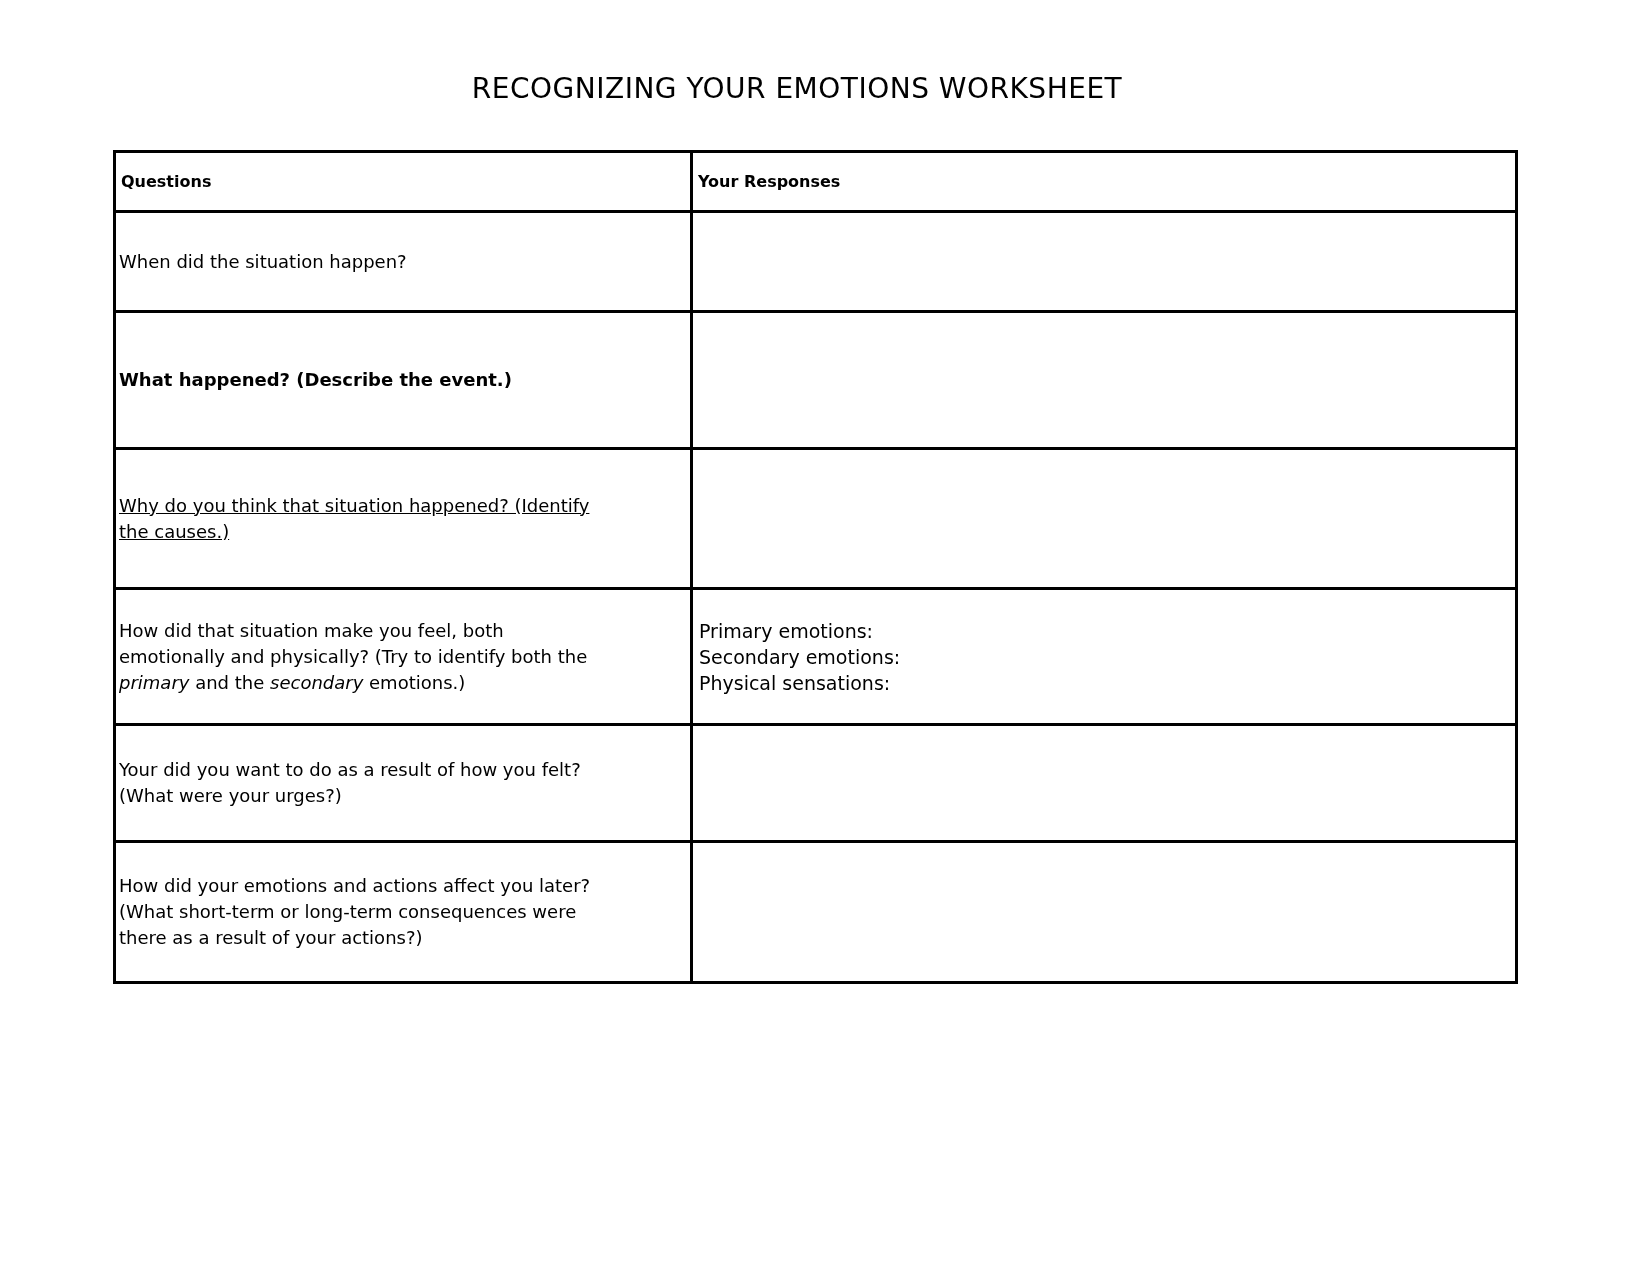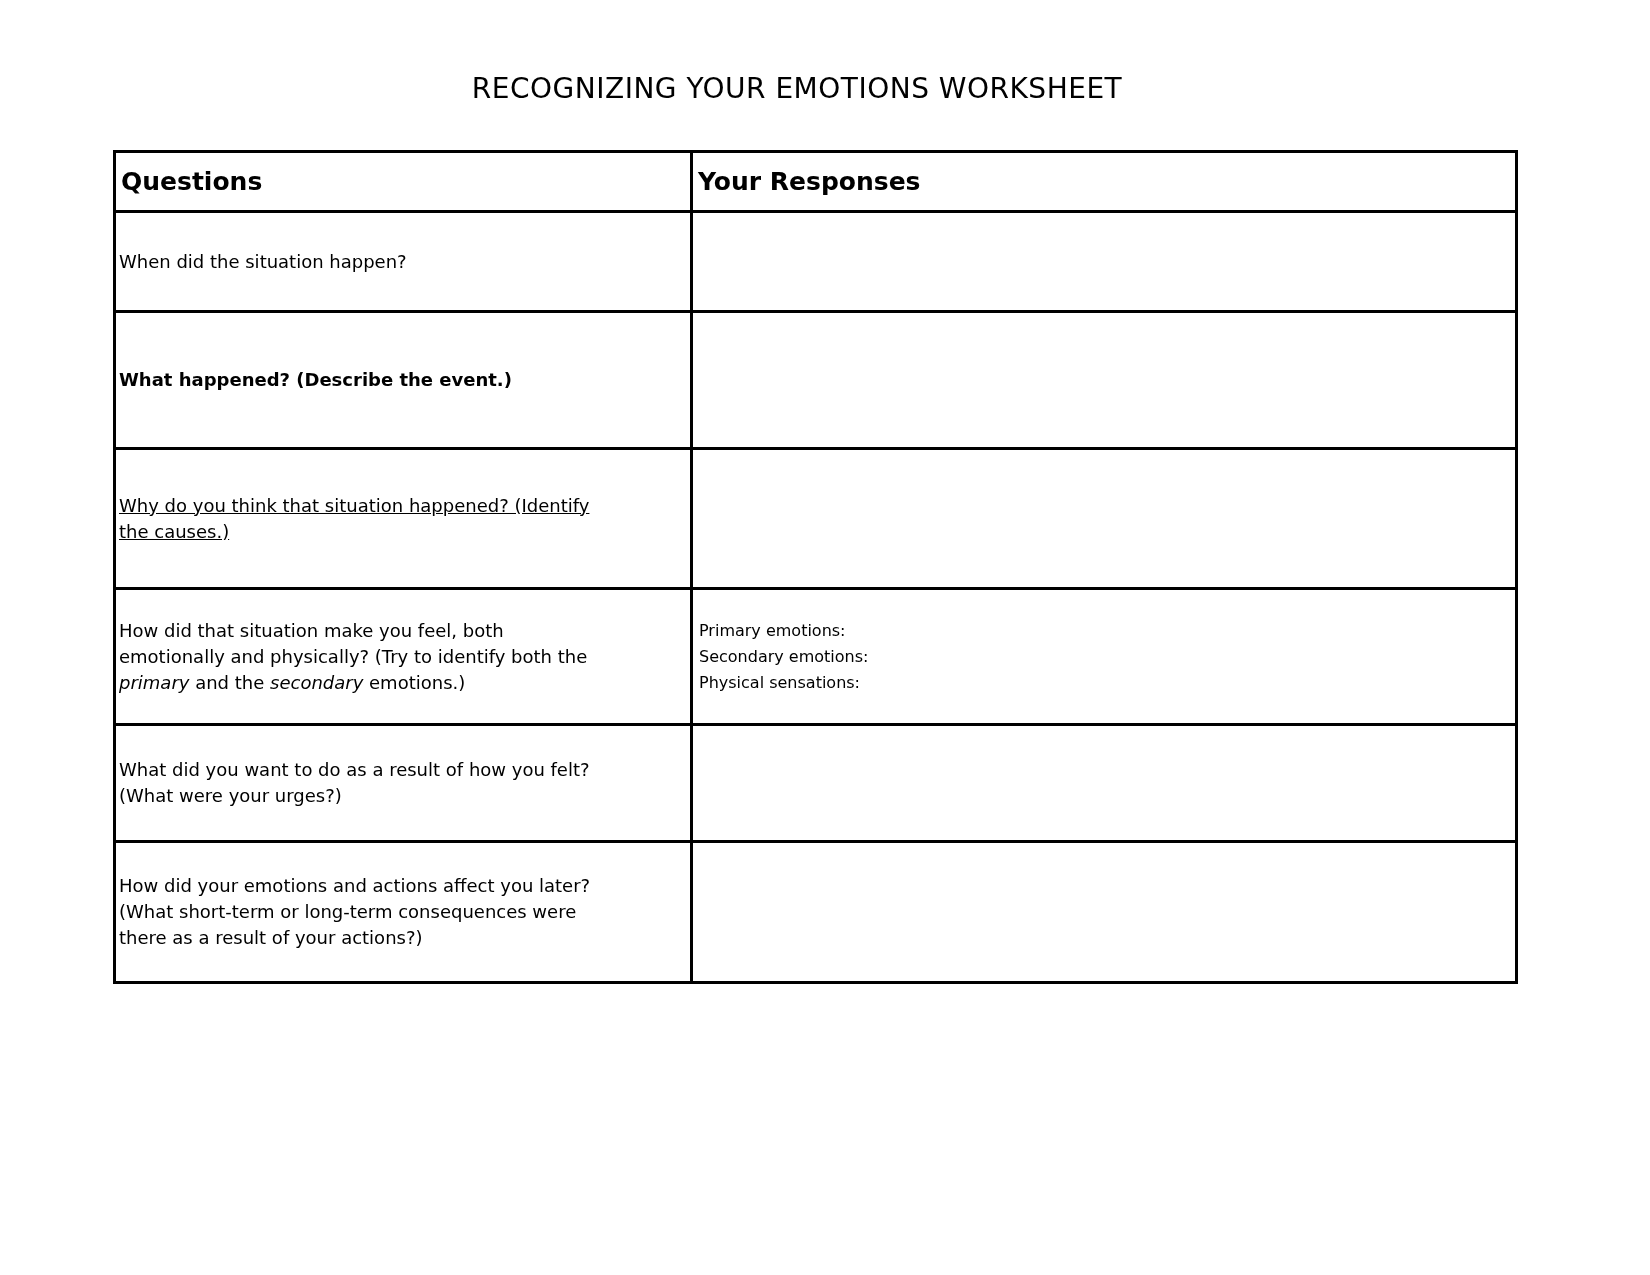--- a/index.html
+++ b/index.html
@@ -35,32 +35,32 @@
   }
   col.c-questions { width: 577px; }
   col.c-responses { width: 825px; }
   th, td {
     border: 3px solid #000000;
     vertical-align: middle;
     text-align: left;
     overflow: hidden;
   }
   th {
-    font-size: 25px;
+    font-size: 16px;
     font-weight: bold;
     padding: 0 4px 0 5px;
     white-space: nowrap;
   }
   td.q-cell {
     font-size: 18px;
     line-height: 26px;
     padding: 0 2px 0 3px;
   }
   td.r-cell {
-    font-size: 16px;
+    font-size: 19px;
     line-height: 26px;
     padding: 0 4px 0 6px;
   }
   .line { display: block; white-space: nowrap; }
   tr.r-head { height: 60px; }
   tr.r-1 { height: 100px; }
   tr.r-2 { height: 137px; font-weight: bold; }
   tr.r-3 { height: 140px; text-decoration: underline; }
   tr.r-4 { height: 136px; }
   tr.r-5 { height: 117px; }
@@ -114,21 +114,21 @@
       </td>
       <td class="r-cell">
         <span class="line">Primary emotions:</span>
         <span class="line">Secondary emotions:</span>
         <span class="line">Physical sensations:</span>
       </td>
     </tr>
 
     <tr class="r-5">
       <td class="q-cell">
-        <span class="line">What did you want to do as a result of how you felt?</span>
+        <span class="line">Your did you want to do as a result of how you felt?</span>
         <span class="line">(What were your urges?)</span>
       </td>
       <td class="r-cell"></td>
     </tr>
 
 
     <tr class="r-7">
       <td class="q-cell">
         <span class="line">How did your emotions and actions affect you later?</span>
         <span class="line">(What short-term or long-term consequences were</span>

